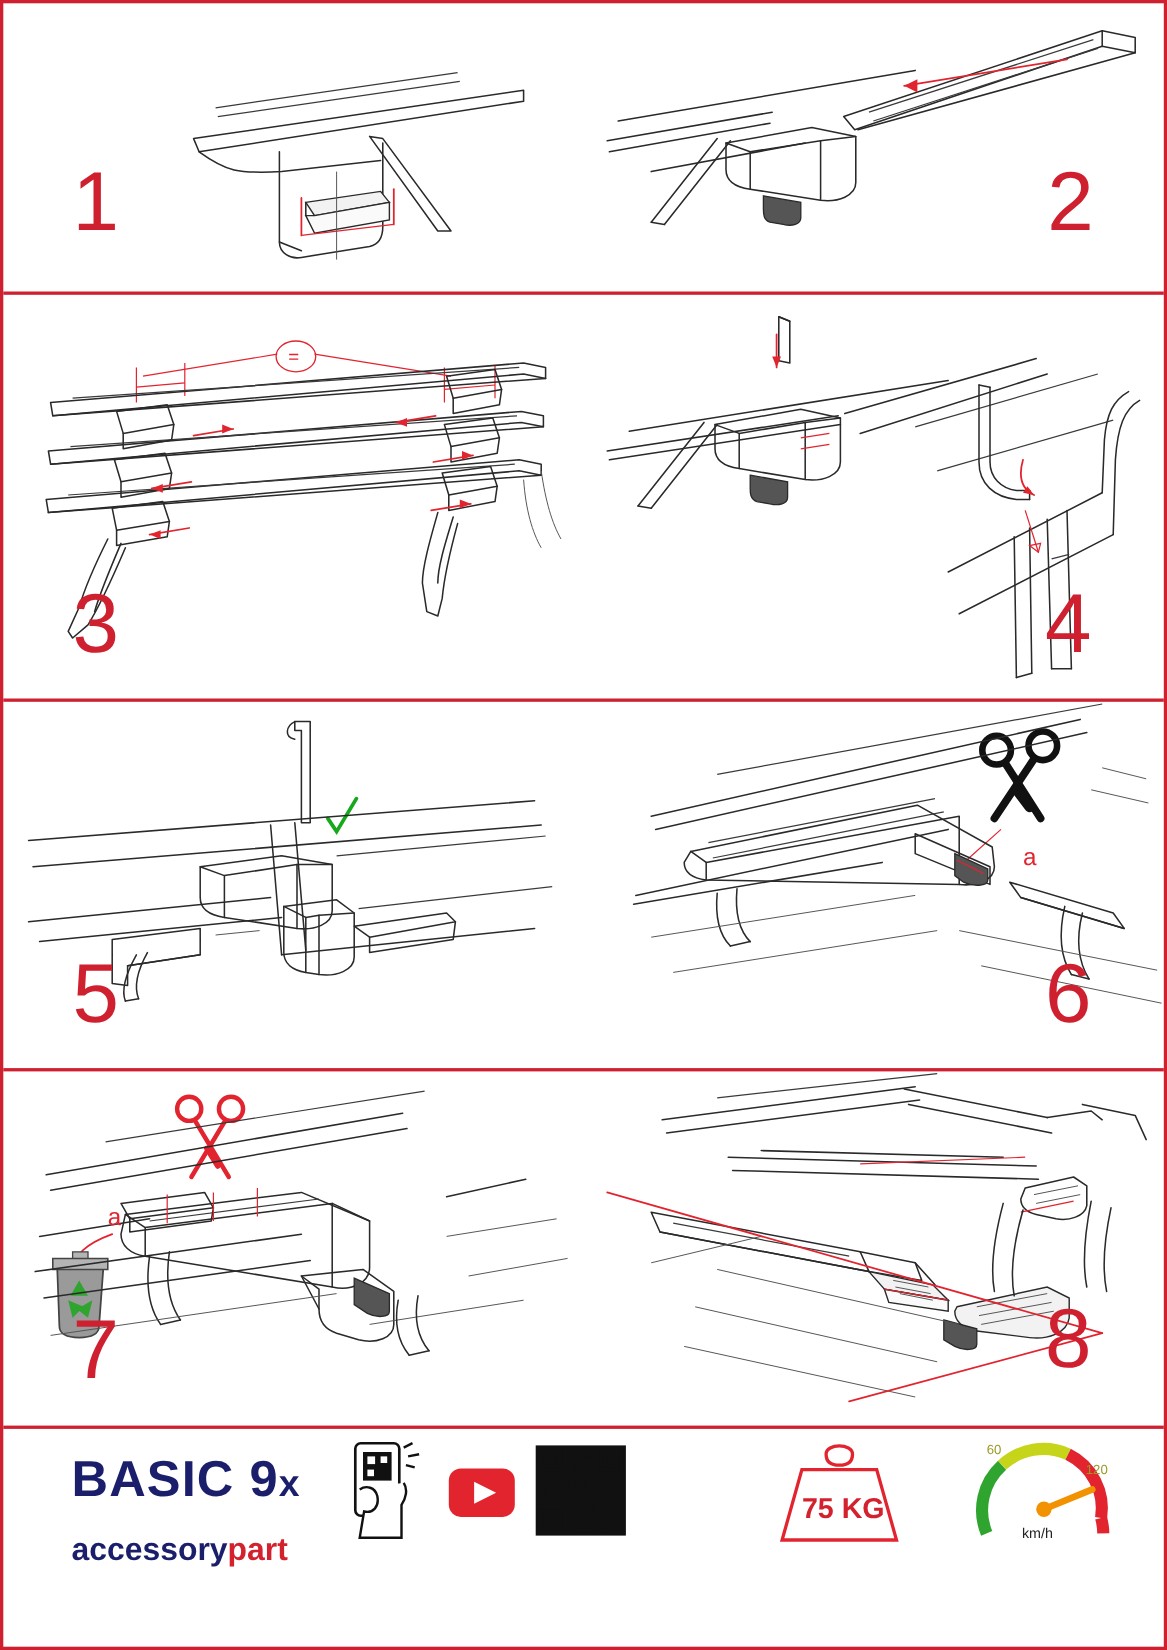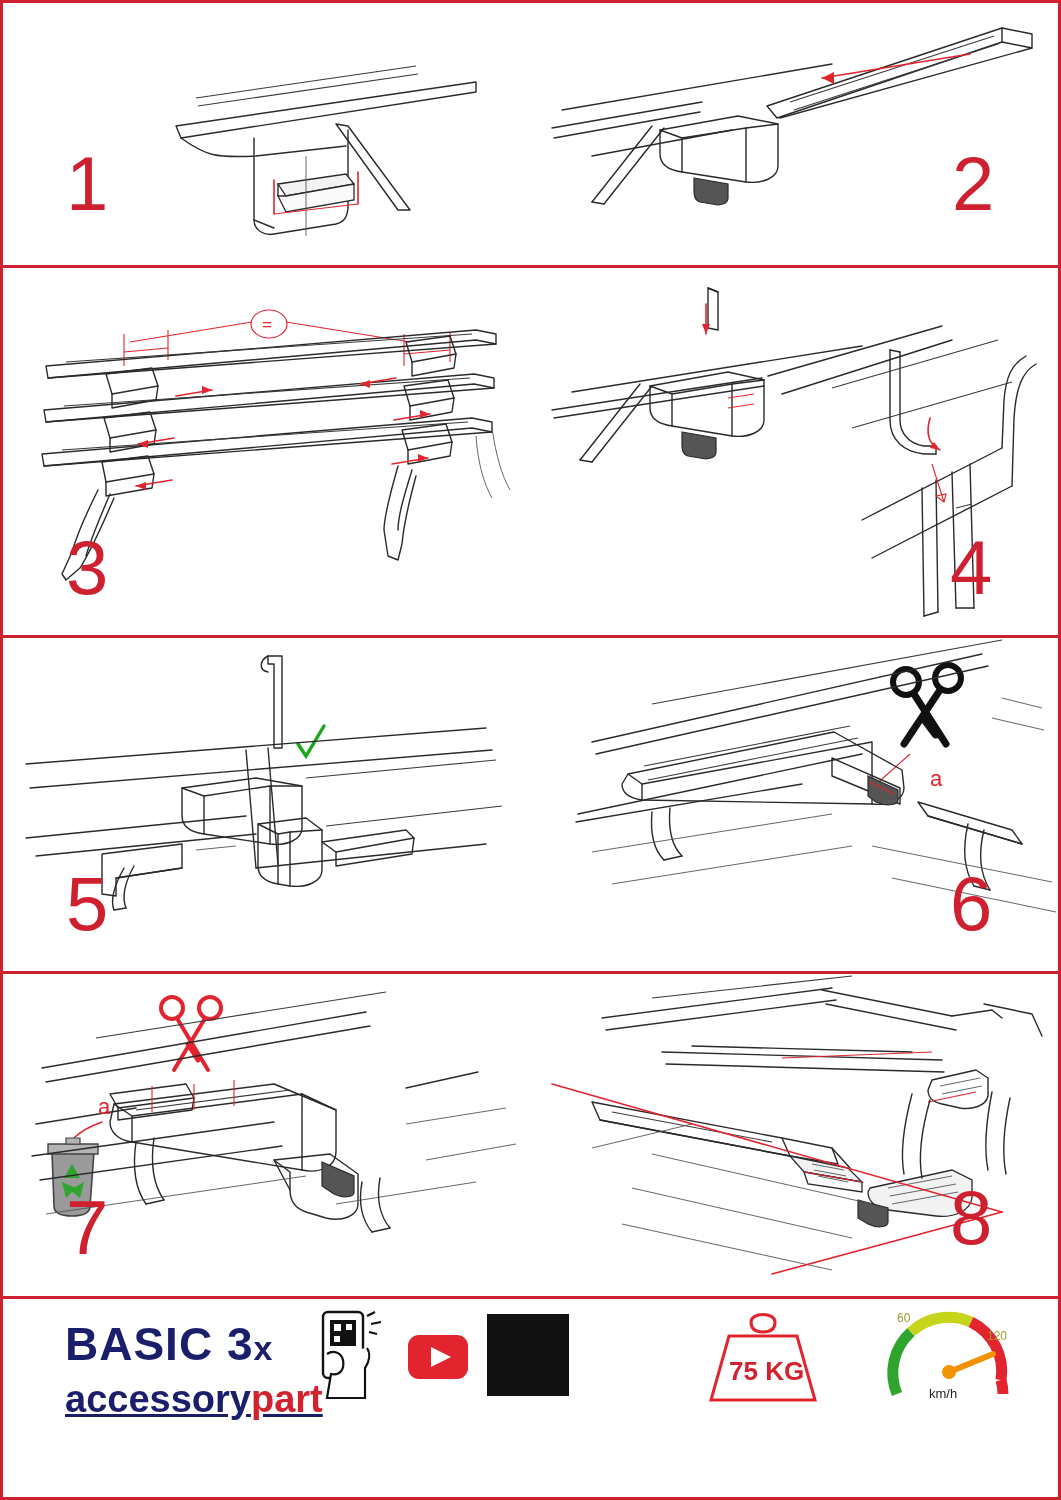--- a/index.html
+++ b/index.html
@@ -21,21 +21,21 @@
   .green{stroke:#18a81b;stroke-width:3.4;fill:none;stroke-linecap:round;}
   .lbl{font-family:"Liberation Sans",sans-serif;fill:#e2242f;font-size:22px;}
   .eqbox{fill:#fff;stroke:#e2242f;stroke-width:1.2;}
   .eqtxt{font-family:"Liberation Sans",sans-serif;fill:#e2242f;font-size:17px;}
 
   
   .footer{position:absolute;left:0;bottom:0;width:100%;height:205px;}
   .brandwrap{position:absolute;left:62px;top:1318px;width:230px;}
   .basic{font-family:"Liberation Sans",sans-serif;font-size:46px;font-weight:bold;color:#1b1f6b;letter-spacing:1px;}
   .basic .x{font-size:34px;}
-  .accessory{font-family:"Liberation Sans",sans-serif;font-size:38px;font-weight:bold;color:#1b1f6b;margin-top:7px;letter-spacing:0px;text-decoration:underline;}
+  .accessory{font-family:"Liberation Sans",sans-serif;font-size:29px;font-weight:bold;color:#1b1f6b;margin-top:22px;letter-spacing:0px;}
   .accessory .part{color:#d3222e;}
   .kgtxt{font-family:"Liberation Sans",sans-serif;fill:#d3222e;font-size:26px;font-weight:bold;}
   .spdsm{font-family:"Liberation Sans",sans-serif;fill:#9a9a2a;font-size:12px;}
   .kmh{font-family:"Liberation Sans",sans-serif;fill:#222;font-size:13px;}
   .qr rect{fill:#111;}
 </style>
 </head>
 <body>
 
 <div class="sheet">
@@ -395,21 +395,21 @@
       <path class="lnthin" d="M160 150 L60 174"></path>
 
       <path class="red" d="M20 110 L470 238"></path>
       <path class="red" d="M240 300 L470 238"></path>
     </svg>
     <div class="stepnum" style="left:418px;top:206px;">8</div>
   </div>
 
   <div class="footer">
     <div class="brandwrap" style="position:absolute;left:62px;top:25px;">
-      <div class="basic"><span>BASIC 3</span><span class="x">x</span></div>
+      <div class="basic"><span>BASIC 9</span><span class="x">x</span></div>
       <div class="accessory"><span>accessory</span><span class="part">part</span></div>
     </div>
 
     <svg style="position:absolute;left:310px;top:18px;" width="80" height="90" viewBox="0 0 80 90">
       <rect x="10" y="2" width="40" height="66" rx="5" fill="#fff" stroke="#111" stroke-width="2.4"></rect>
       <rect x="17" y="10" width="26" height="26" fill="#111"></rect>
       <rect x="21" y="14" width="7" height="7" fill="#fff"></rect>
       <rect x="33" y="14" width="6" height="6" fill="#fff"></rect>
       <rect x="21" y="26" width="6" height="6" fill="#fff"></rect>
       <path d="M14 44 C20 40 28 42 30 50 C32 60 26 66 18 64 L14 88 L52 88 L52 58 C56 52 58 44 54 38" fill="#fff" stroke="#111" stroke-width="2.2"></path>

